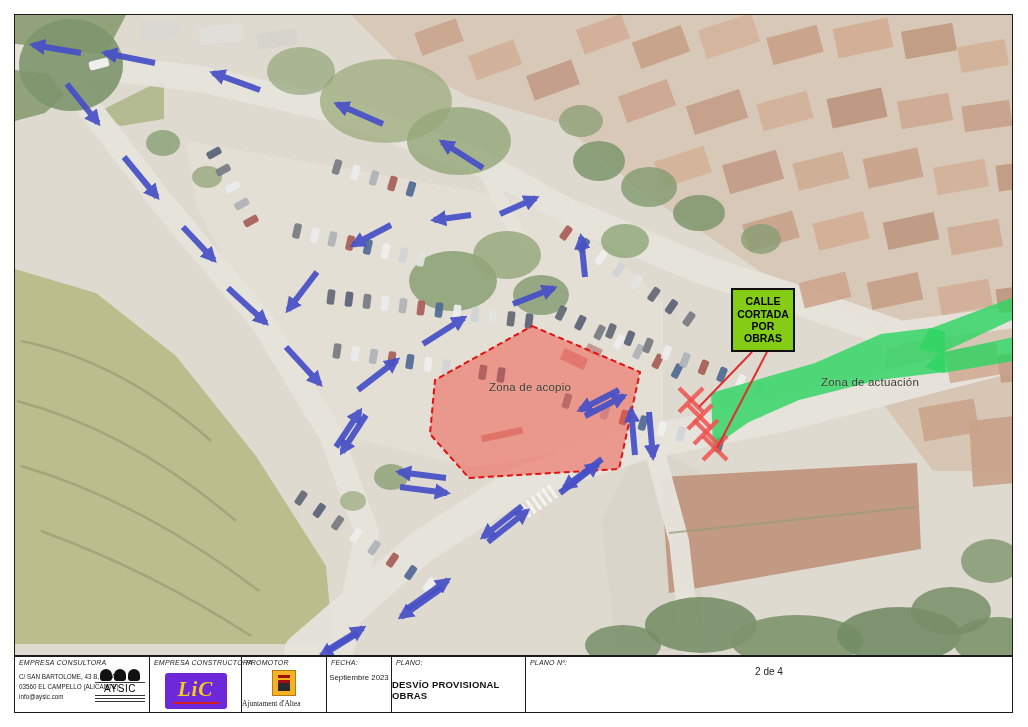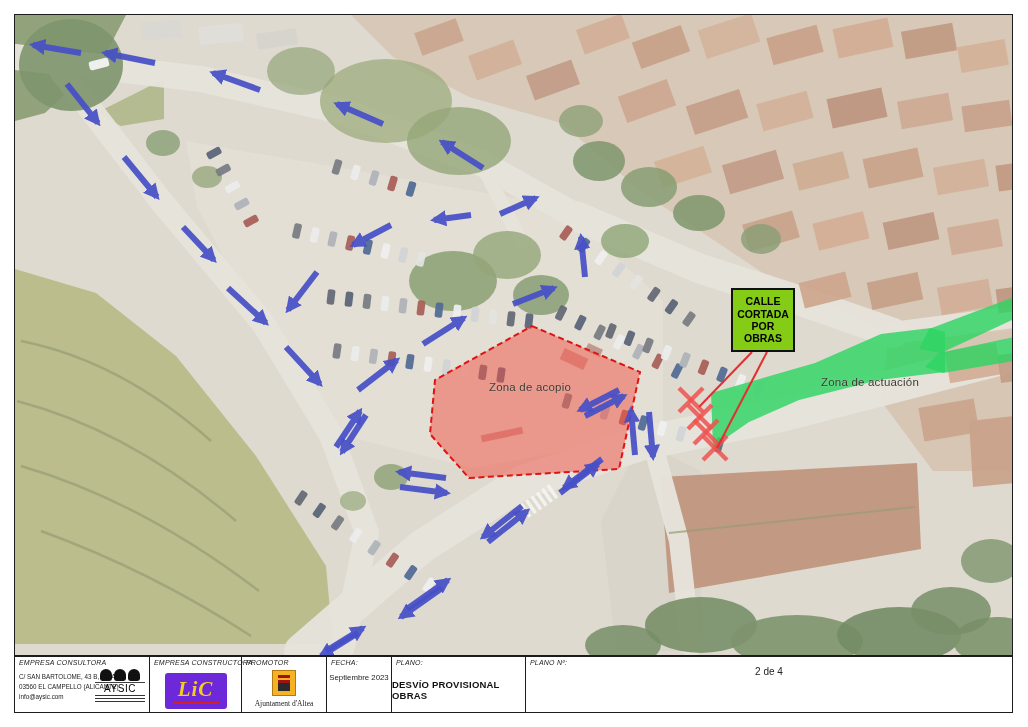--- a/index.html
+++ b/index.html
@@ -24,21 +24,21 @@
   .aysic-name{font-weight:normal;font-size:10px;letter-spacing:.5px;color:#000;border-top:1px solid #404040;margin-top:1px;}
   .aysic-sub{height:7px;margin-top:1px;background:repeating-linear-gradient(to bottom,#333 0 1px,transparent 1px 3px);}
   .lic{position:absolute;left:50%;top:16px;transform:translateX(-50%);width:62px;height:36px;background:#6d28d9;border-radius:3px;
        display:flex;flex-direction:column;align-items:center;justify-content:center;}
   .lic-txt{color:#f3cf1a;font-weight:bold;font-style:italic;font-size:21px;line-height:1;letter-spacing:1px;font-family:"Liberation Serif",serif;}
   .lic-bar{width:46px;height:2px;background:#d81f1f;margin-top:2px;}
   .crest{position:absolute;left:50%;top:13px;transform:translateX(-50%);width:24px;height:26px;background:#f5b324;border:1px solid #b37a12;
          display:flex;align-items:center;justify-content:center;}
   .crest i{display:block;width:12px;height:16px;background:
      linear-gradient(#a01212 0 3px,transparent 3px 5px,#a01212 5px 8px,#2a2a2a 8px 16px);}
-  .promotor-name{position:absolute;left:0;right:0;bottom:4px;text-align:center;font-size:7.5px;color:#222;font-family:"Liberation Serif",serif;}
+  .promotor-name{position:absolute;left:0;right:0;bottom:4px;text-align:left;font-size:7.5px;color:#222;font-family:"Liberation Serif",serif;}
   .sit-lines{position:absolute;left:24px;top:13px;font-size:7.5px;line-height:1.5;color:#222;}
   .sit-city{position:absolute;right:6px;bottom:5px;font-size:8px;color:#222;}
   .fecha-val{position:absolute;left:0;right:0;top:16px;text-align:center;font-size:7.8px;color:#222;}
   .titulo-val{position:absolute;left:6px;right:6px;top:13px;text-align:center;font-weight:bold;font-size:8.7px;line-height:1.45;color:#111;}
   .plano-val{position:absolute;left:0;right:0;top:22px;font-weight:bold;font-size:9.5px;color:#111;letter-spacing:.2px;}
   .c8 .row{position:relative;height:28px;border-bottom:1px solid #1c1c1c;}
   .c8 .row:last-child{border-bottom:none;height:27px;}
   .c8 .val{position:absolute;left:0;right:0;top:9px;text-align:center;font-size:10px;color:#222;}
 </style>
 </head>

